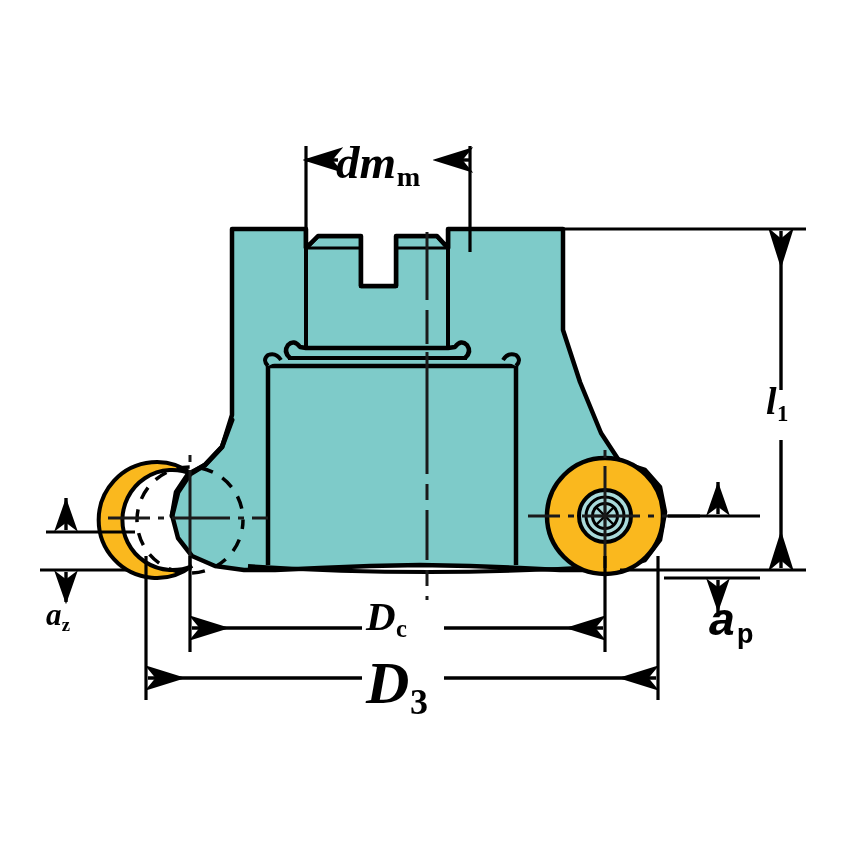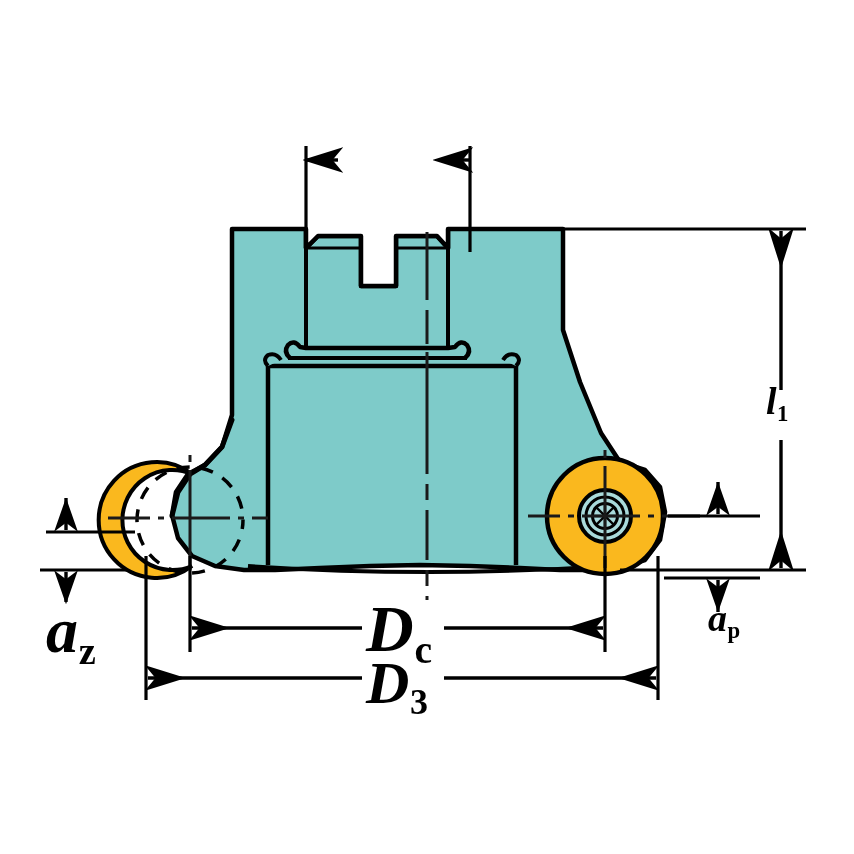--- a/index.html
+++ b/index.html
@@ -38,23 +38,23 @@
     font-size: 0.60em;
     font-style: normal;
     font-weight: bold;
     vertical-align: baseline;
     position: relative;
     top: 0.30em;
     left: 0.02em;
   }
   #label-dmm  { left: 336px; top: 139px; font-size: 47px; }
   #label-l1   { left: 766px; top: 382px; font-size: 38px; }
-  #label-az   { left: 46px;  top: 599px; font-size: 64px; text-align: center; }
-  #label-ap   { left: 708px; top: 599px; font-size: 38px; }
-  #label-dc   { left: 366px; top: 596px; font-size: 66px; }
+  #label-az   { left: 46px;  top: 599px; font-size: 31px; text-align: center; }
+  #label-ap   { left: 708px; top: 599px; font-size: 47px; font-family: Liberation Mono, monospace; }
+  #label-dc   { left: 366px; top: 596px; font-size: 41px; }
   #label-d3   { left: 366px; top: 653px; font-size: 60px; }
 </style>
 </head>
 <body>
 
 <div id="diagram-root">
 
   <svg id="tool-svg" viewBox="0 0 854 854" xmlns="http://www.w3.org/2000/svg">
 
     <defs>
@@ -237,20 +237,21 @@
 
     <g>
       <line x1="146" y1="556" x2="146" y2="700" stroke="#000" stroke-width="3.2"></line>
       <line x1="658" y1="556" x2="658" y2="700" stroke="#000" stroke-width="3.2"></line>
       <line x1="362" y1="678" x2="148" y2="678" stroke="#000" stroke-width="3.4" marker-end="url(#arrR)"></line>
       <line x1="444" y1="678" x2="656" y2="678" stroke="#000" stroke-width="3.4" marker-end="url(#arrR)"></line>
     </g>
 
   </svg>
 
+  <div class="dim-label" id="label-dmm"><span>dm</span><span class="sub">m</span></div>
 
   <div class="dim-label" id="label-l1"><span>l</span><span class="sub">1</span></div>
 
   <div class="dim-label" id="label-az"><span>a</span><span class="sub">z</span></div>
 
   <div class="dim-label" id="label-ap"><span>a</span><span class="sub">p</span></div>
 
   <div class="dim-label" id="label-dc"><span>D</span><span class="sub">c</span></div>
 
   <div class="dim-label" id="label-d3"><span>D</span><span class="sub">3</span></div>

